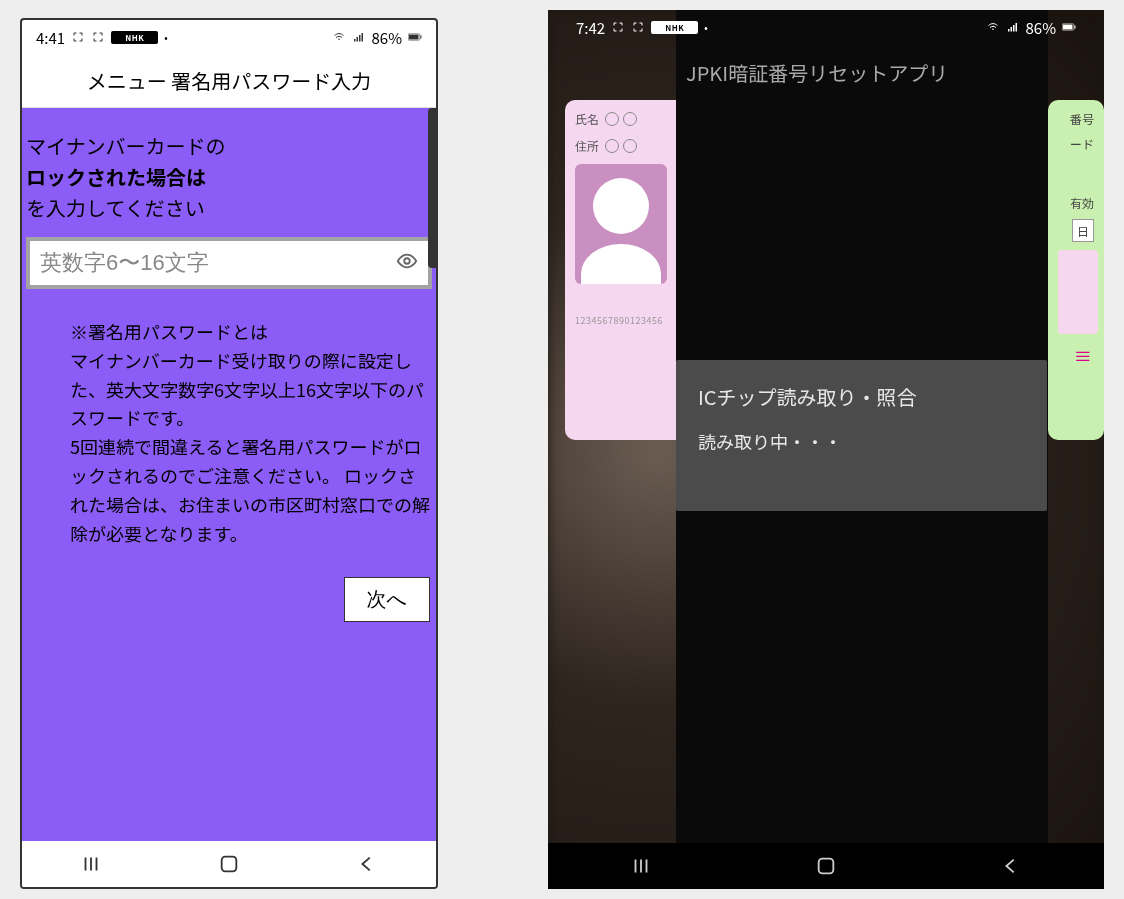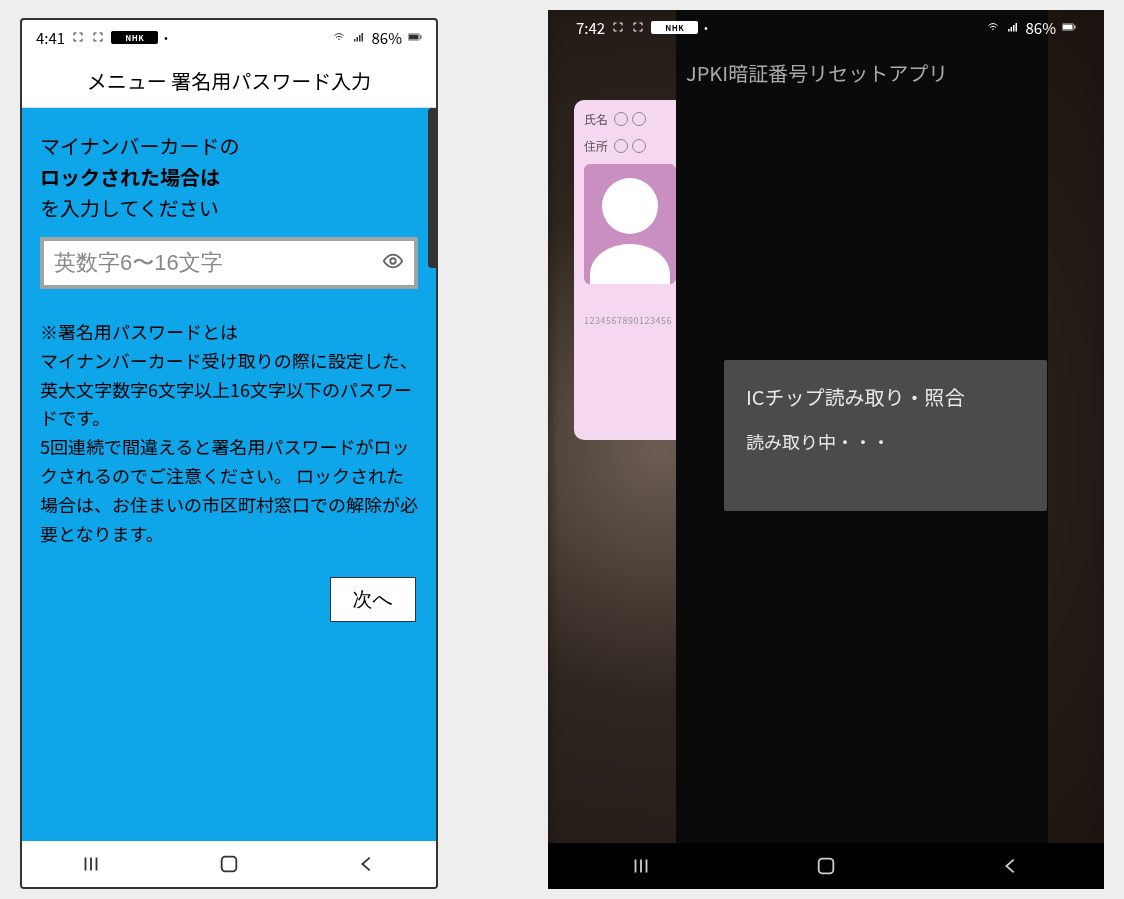--- a/index.html
+++ b/index.html
@@ -49,44 +49,44 @@
 
   
   .app-header {
     height: 54px;
     display:flex; align-items:center; justify-content:center;
     font-size: 20px; font-weight:400;
     border-bottom: 1px solid #ddd;
   }
   .content-left {
     position:relative;
-    background:#0ea5e9;
+    background:#8b5cf6;
     height: calc(100% - 34px - 54px - 46px);
-    padding: 22px 18px;
+    padding: 22px 4px;
   }
   .scroll-edge {
     position:absolute; right:0; top:0; width:8px; height:160px;
     background:#333; border-radius:4px 0 0 4px;
   }
   .intro { font-size:20px; line-height:1.55; }
   .intro .bold { font-weight:700; }
   .input-wrap {
     margin-top:14px;
     background:#fff;
     border:4px solid #a3a3a3;
     display:flex; align-items:center;
     height:52px; padding:0 10px;
   }
   .input-wrap input {
     flex:1; border:none; outline:none; font-size:22px; color:#444;
     background:transparent;
   }
   .input-wrap input::placeholder { color:#888; }
   .eye { color:#666; font-size:20px; }
-  .note { margin-top:28px; font-size:18px; line-height:1.6; }
+  .note { margin-top:28px; font-size:18px; line-height:1.6;margin-left:44px; }
   .note .bold { font-weight:400; }
   .next-row { display:flex; justify-content:flex-end; margin-top:22px; padding-right:2px; }
   .next-btn {
     background:#fff; border:1px solid #333; padding:8px 22px;
     font-size:20px; cursor:pointer;margin-top:8px;
   }
 
   .navbar {
     height:46px; width:100%;
     display:flex; align-items:center; justify-content:space-around;
@@ -104,21 +104,21 @@
     background: radial-gradient(circle at 20% 50%, #6b5d52 0%, #2e251f 40%, #1a120d 100%);
     filter: blur(6px);
     z-index:0;
   }
   .card-left, .card-right {
     position:absolute; z-index:1;
     border-radius:10px;
     padding:10px;
   }
   .card-left {
-    left:26px; top:90px; width:125px; height:340px;
+    left:17px; top:90px; width:125px; height:340px;
     background:#f6d7f0;
   }
   .card-left .row { display:flex; align-items:center; gap:6px; margin-bottom:10px; font-size:12px; color:#555;}
   .card-left .circles { display:flex; gap:4px; }
   .card-left .circ { width:14px; height:14px; border:1px solid #888; border-radius:50%; }
   .avatar-wrap { position:relative; width:92px; height:120px; overflow:hidden; border-radius:6px; background:#c98fc1;}
   .avatar-wrap .head{ position:absolute; top:14px; left:18px; width:56px; height:56px; background:#fff; border-radius:50%;}
   .avatar-wrap .body{ position:absolute; bottom:-20px; left:6px; width:80px; height:60px; background:#fff; border-radius:50% 50% 0 0;}
   .card-num { font-size:9px; color:#999; margin-top:30px; letter-spacing:0.5px;}
   .card-right {
@@ -145,21 +145,20 @@
     color:#a9a9a9; font-size:20px;
   }
   .dialog {
     position:absolute; z-index:6;
     left:128px; right:57px;
     top:350px;
     background:#4b4b4b;
     color:#e8e8e8;
     padding:22px 22px 26px 22px;
     border-radius:2px;
-    margin-left:48px;
   }
   .dialog .dtitle { font-size:20px; margin-bottom:16px; font-weight:400;}
   .dialog .dmsg { font-size:18px; line-height:1.6; }
   .navbar-right {
     position:absolute; bottom:0; left:0; right:0; z-index:5;
   }
 </style>
 </head>
 <body>
 
@@ -265,20 +264,29 @@
             <div class="circ"></div>
           </div>
         </div>
       <div class="avatar-wrap">
         <div class="head"></div>
           <div class="body"></div>
       </div>
       <div class="card-num">1234567890123456</div>
     </div>
 
+    <div class="card-right">
+      <div>番号</div>
+      <div>ード</div>
+      <div style="height:26px"></div>
+      <div>有効</div>
+      <div><span class="box">日</span></div>
+      <div class="pinkbar"></div>
+      <div class="lines">≡</div>
+    </div>
 
     <div class="overlay-dark"></div>
 
     <div class="statusbar dark statusbar-right">
       <div class="left" style="padding-left:14px;">
         <span>7:42</span>
         <svg class="mini-icon" viewBox="0 0 24 24" fill="none" stroke="#fff" stroke-width="2">
             <path d="M4 4h5M4 4v5M20 4h-5M20 4v5M4 20h5M4 20v-5M20 20h-5M20 20v-5"></path>
           </svg>
         <svg class="mini-icon" viewBox="0 0 24 24" fill="none" stroke="#fff" stroke-width="2">

